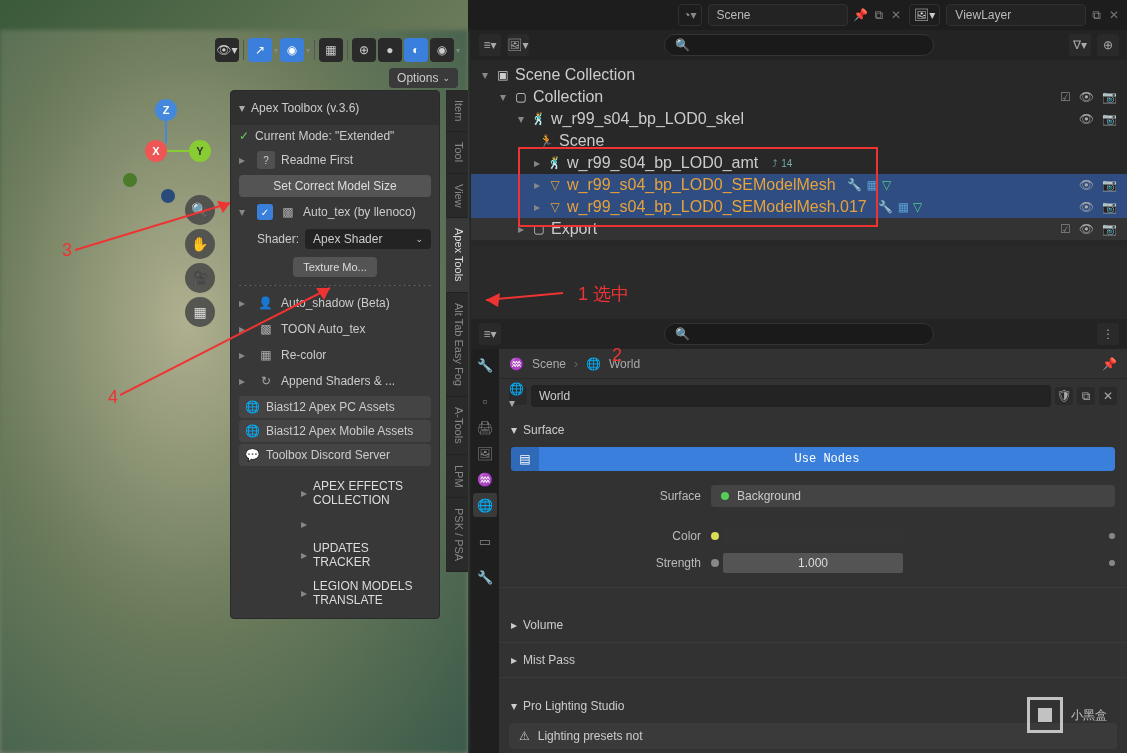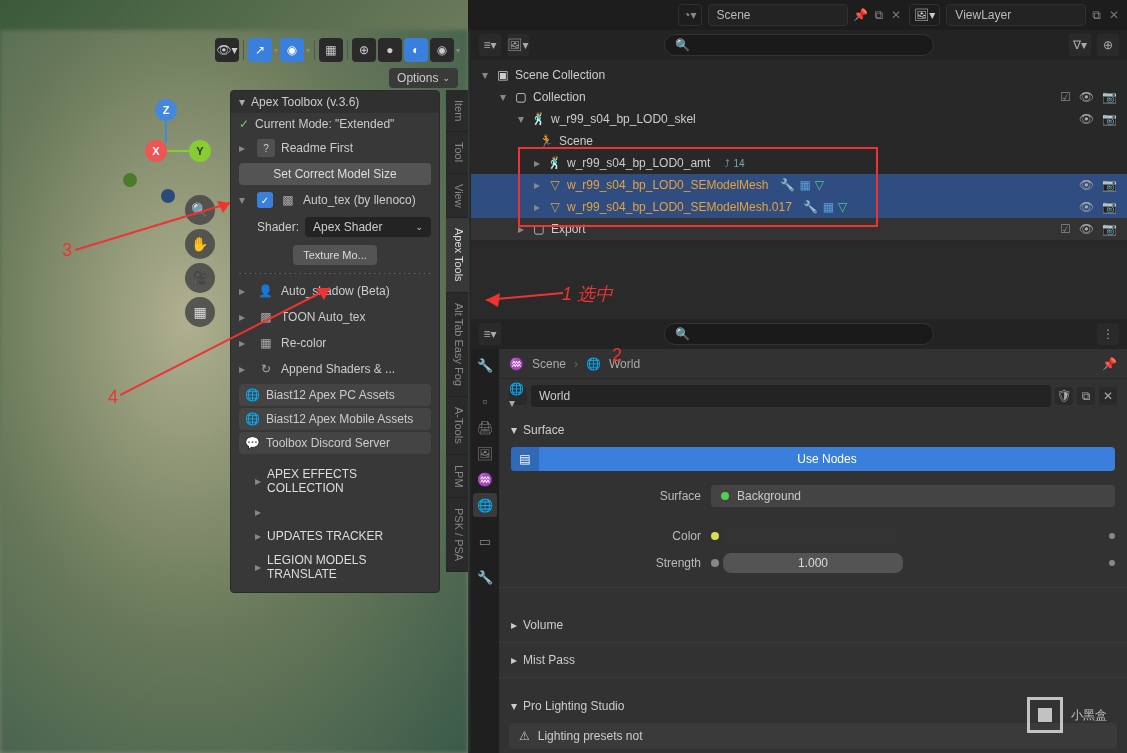--- a/index.html
+++ b/index.html
@@ -34,33 +34,33 @@
 .gizmo .line { position:absolute; background:currentColor; }
 .gizmo .ly { top:45px; left:40px; width:28px; height:2px; color:#8c3; }
 .gizmo .lz { top:14px; left:40px; width:2px; height:24px; color:#48d; }
 
 
 .float-btns { position:absolute; top:195px; left:185px; display:flex; flex-direction:column; gap:4px; z-index:4; }
 .float-btn { width:30px; height:30px; border-radius:15px; background:rgba(70,70,70,0.85); color:#ddd; display:flex; align-items:center; justify-content:center; font-size:14px; }
 
 
 .npanel { position:absolute; top:90px; right:28px; width:210px; background:#383838; border:1px solid #2a2a2a; border-radius:4px; color:#ccc; z-index:6; }
-.npanel-hdr { display:flex; align-items:center; padding:4px 8px; background:#303030; gap:6px;text-align:center; }
+.npanel-hdr { display:flex; align-items:center; padding:10px 8px; background:#303030; gap:6px;text-align:center; }
 .npanel-hdr .chev { color:#aaa; }
 .np-row { display:flex; align-items:center; padding:4px 8px; gap:6px; }
 .np-row .chev { color:#888; width:12px; }
 .np-row .q { width:18px; height:18px; border-radius:3px; background:#505050; color:#ccc; display:flex; align-items:center; justify-content:center; font-size:10px; }
 .np-row .ico { width:18px; height:18px; display:flex; align-items:center; justify-content:center; color:#aaa; }
 .np-btn-full { margin:2px 8px; background:#545454; border-radius:4px; padding:4px 8px; text-align:center; color:#ddd; }
 .np-chk { width:16px; height:16px; border-radius:3px; background:#3a7fdc; display:flex; align-items:center; justify-content:center; color:#fff; font-size:10px; }
 .np-select { flex:1; background:#232323; border-radius:4px; padding:3px 8px; color:#ccc; display:flex; justify-content:space-between; align-items:center; }
 .np-btn-sm { background:#545454; border-radius:4px; padding:4px 10px; margin:4px auto; display:inline-block; color:#ddd; font-size:11px; }
 .np-link { display:flex; align-items:center; gap:6px; margin:2px 8px; padding:4px 6px; background:#444; border-radius:4px; font-size:11px; }
 .np-sep { height:1px; background:#2a2a2a; margin:4px 8px; border-top:1px dashed #555; }
-.np-sec { padding:5px 12px 5px 24px; font-size:11px; color:#ddd; display:flex; align-items:center; gap:6px; }
+.np-sec { padding:5px 12px 5px 24px; font-size:11px; color:#ddd; display:flex; align-items:center; gap:6px;margin-left:46px; }
 .np-sec .chev { color:#888; }
 
 
 .vtabs { position:absolute; top:90px; right:0; width:22px; z-index:6; display:flex; flex-direction:column; }
 .vtab { writing-mode:vertical-rl; padding:10px 3px; color:#888; background:#2a2a2a; border-bottom:1px solid #222; font-size:11px; cursor:pointer; }
 .vtab.active { background:#383838; color:#ddd; }
 
 
 .anno { position:absolute; color:#e33; font-size:18px; font-weight:500; z-index:20; pointer-events:none; }
 .arrow { position:absolute; z-index:19; pointer-events:none; }
@@ -72,21 +72,21 @@
 .hdr-sq { width:22px; height:22px; border-radius:3px; background:#2a2a2a; display:flex; align-items:center; justify-content:center; color:#aaa; }
 .hdr-sq.tiny { width:18px; height:18px; }
 
 
 .outliner { flex:0 0 auto; background:#282828; padding:4px 0 6px 0; }
 .ol-row { display:flex; align-items:center; height:22px; padding-left:8px; gap:4px; }
 .ol-row.sel { background:#2f4d80; }
 .ol-row .ind { display:inline-block; }
 .ol-tri { color:#888; width:12px; text-align:center; }
 .ol-ico { width:16px; text-align:center; }
-.ol-txt { color:#ccc; font-size:12px; }
+.ol-txt { color:#ccc; font-size:16px; }
 .ol-txt.orange { color:#e8a23a; }
 .ol-right { margin-left:auto; display:flex; gap:8px; align-items:center; padding-right:10px; color:#888; }
 .ol-right .eye { color:#aaa; }
 .ol-tool { color:#5a9fd4; }
 .ol-sub { color:#7aa; font-size:10px; }
 .redbox { position:absolute; border:2px solid #e33; pointer-events:none; z-index:18; }
 
 
 .props-hdr { height:30px; background:#232323; display:flex; align-items:center; gap:6px; padding:0 8px; }
 .prop-vtabs { width:28px; background:#1f1f1f; display:flex; flex-direction:column; align-items:center; padding-top:4px; gap:2px; }
@@ -94,29 +94,29 @@
 .pvt.active { background:#3a3a3a; color:#ccc; }
 .props-body { flex:1; background:#323232; display:flex; flex-direction:column; }
 .crumb { height:30px; display:flex; align-items:center; gap:8px; padding:0 10px; background:#323232; color:#aaa; border-bottom:1px solid #282828; }
 .crumb .sep { color:#666; }
 .world-row { display:flex; align-items:center; gap:4px; padding:6px 10px; }
 .world-sel { flex:1; background:#232323; border-radius:4px; padding:4px 8px; display:flex; align-items:center; gap:6px; color:#ccc; }
 .panel-sec { padding:6px 12px; }
 .panel-sec-hdr { display:flex; align-items:center; gap:6px; color:#ccc; padding:4px 0; }
 .use-nodes { background:#3a7fdc; color:#fff; border-radius:4px; padding:5px 0; text-align:center; margin:6px 0 10px 0; display:flex; align-items:center; }
 .use-nodes .ico { width:28px; text-align:center; background:#2f6ab8; border-radius:4px 0 0 4px; padding:5px 0; margin:-5px 0; }
-.use-nodes .txt { flex:1; }
+.use-nodes .txt { flex:1;font-family:Liberation Mono, monospace; }
 .prop-row { display:flex; align-items:center; gap:10px; padding:4px 0; }
 .prop-label { flex:0 0 190px; text-align:right; color:#bbb; }
 .prop-val { flex:1; display:flex; align-items:center; gap:4px; }
 .dot { width:8px; height:8px; border-radius:50%; }
 .dot.green { background:#5c5; }
 .dot.yellow { background:#dd5; }
 .dot.grey { background:#888; }
-.val-field { background:#545454; border-radius:8px; padding:3px 8px; color:#ddd; text-align:center; flex:0 0 180px; }
+.val-field { background:#545454; border-radius:2px; padding:3px 8px; color:#ddd; text-align:center; flex:0 0 180px; }
 .bg-pill { background:#444; border-radius:4px; padding:4px 10px; flex:1; display:flex; align-items:center; gap:8px; }
 .end-dot { width:6px; height:6px; border-radius:50%; background:#888; margin-left:auto; }
 .sep-line { height:1px; background:#3a3a3a; margin:4px 0; }
 .warn-row { display:flex; align-items:center; gap:8px; padding:6px 10px; color:#ccc; background:#3a3a3a; margin:4px 10px; border-radius:4px; }
 .brick { position:absolute; top:30px; right:0; width:60px; height:720px; background:repeating-linear-gradient(0deg,#4a2a1a 0,#4a2a1a 20px,#3a2010 20px,#3a2010 22px),repeating-linear-gradient(90deg,#4a2a1a 0,#4a2a1a 40px,#3a2010 40px,#3a2010 42px); opacity:0.6; z-index:-1; }
 
 
 .watermark { position:absolute; right:20px; bottom:20px; color:rgba(255,255,255,0.7); font-size:20px; font-weight:500; display:flex; align-items:center; gap:8px; z-index:30; }
 .watermark .logo { width:36px; height:36px; border:3px solid rgba(255,255,255,0.7); display:flex; align-items:center; justify-content:center; transform:rotate(0deg); }
 .watermark .logo::before { content:''; width:14px; height:14px; background:rgba(255,255,255,0.7); }
@@ -473,21 +473,21 @@
       </div>
       <div class="warn-row">
         <span>⚠</span>
           <span>Lighting presets not</span>
       </div>
     </div>
   </div>
 </div>
 
 <div class="redbox" style="top:147px; left:518px; width:360px; height:80px;"></div>
-<div class="anno" style="top:282px; left:562px;font-style:italic;">1  选中</div>
+<div class="anno" style="top:282px; left:578px;">1  选中</div>
 <div class="anno" style="top:345px; left:612px;">2</div>
 <div class="anno" style="top:240px; left:62px;">3</div>
 <div class="anno" style="top:387px; left:108px;">4</div>
 
 <svg class="arrow" style="top:195px;left:75px;" width="170" height="60">
   <line x1="0" y1="55" x2="155" y2="8" stroke="#e33" stroke-width="2"></line>
   <polygon points="155,8 142,6 148,18" fill="#e33"></polygon>
 </svg>
 <svg class="arrow" style="top:280px;left:120px;" width="220" height="120">
   <line x1="0" y1="115" x2="210" y2="8" stroke="#e33" stroke-width="2"></line>

